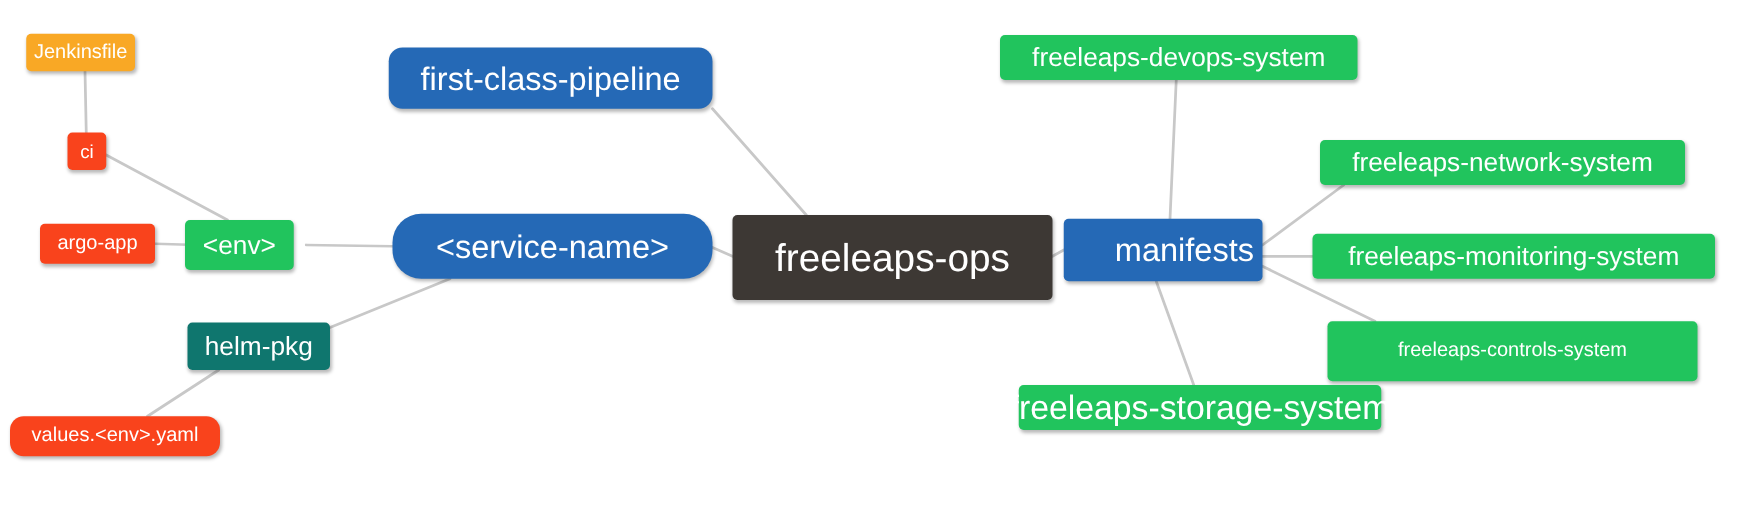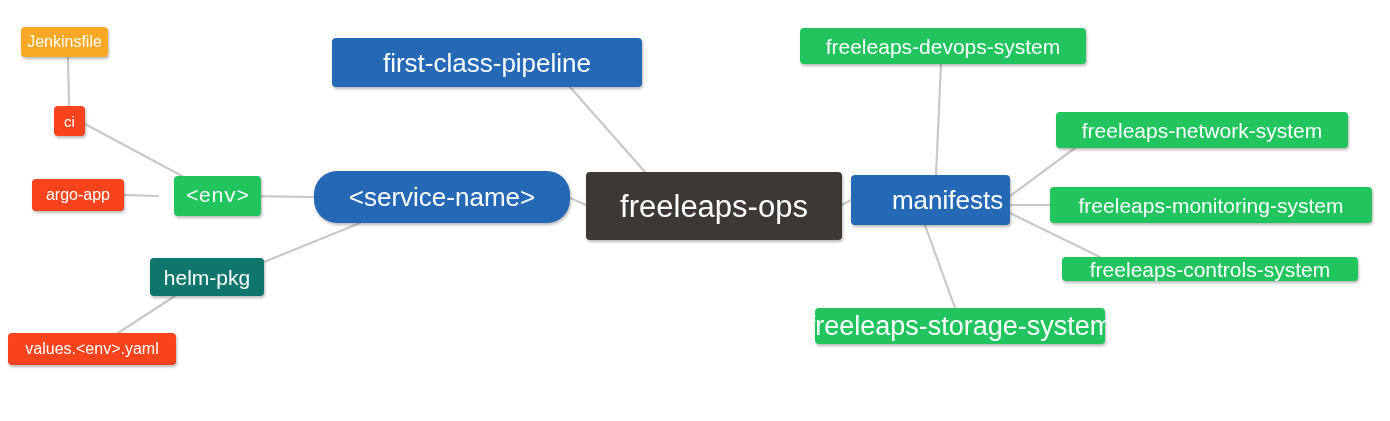--- a/index.html
+++ b/index.html
@@ -70,50 +70,50 @@
   <div id="node-layer">
       <div class="mm-node" style="left: 586px; top: 172px; width: 256px; height: 68px; background: rgb(61, 56, 52); font-size: 31px;">
         <span class="mm-node-label">freeleaps-ops</span>
       </div>
       <div class="mm-node" style="left: 314px; top: 171px; width: 256px; height: 52px; background: rgb(37, 105, 182); font-size: 26px; border-radius: 23px;">
         <span class="mm-node-label">&lt;service-name&gt;</span>
       </div>
       <div class="mm-node" style="left: 851px; top: 175px; width: 159px; height: 50px; background: rgb(37, 105, 182); font-size: 26px; padding-left: 44px;">
         <span class="mm-node-label">manifests</span>
       </div>
-      <div class="mm-node" style="left: 332px; top: 38px; width: 310px; height: 49px; background: rgb(37, 105, 182); font-size: 26px;">
+      <div class="mm-node" style="left: 311px; top: 38px; width: 259px; height: 49px; background: rgb(37, 105, 182); font-size: 26px; border-radius: 11px;">
         <span class="mm-node-label">first-class-pipeline</span>
       </div>
-      <div class="mm-node" style="left: 174px; top: 176px; width: 87px; height: 40px; background: rgb(33, 196, 93); font-size: 21px; font-family: Liberation Mono, monospace;">
+      <div class="mm-node" style="left: 148px; top: 176px; width: 87px; height: 40px; background: rgb(33, 196, 93); font-size: 21px;">
         <span class="mm-node-label">&lt;env&gt;</span>
       </div>
       <div class="mm-node" style="left: 150px; top: 258px; width: 114px; height: 38px; background: #0f766e; font-size: 21px;">
         <span class="mm-node-label">helm-pkg</span>
       </div>
-      <div class="mm-node" style="left: 54px; top: 106px; width: 31px; height: 30px; background: rgb(249, 67, 28); font-size: 15px;">
+      <div class="mm-node" style="left: 54px; top: 106px; width: 31px; height: 30px; background: rgb(249, 67, 28); font-size: 15px; justify-content: flex-end;">
         <span class="mm-node-label">ci</span>
       </div>
       <div class="mm-node" style="left: 21px; top: 27px; width: 87px; height: 30px; background: rgb(249, 168, 37); font-size: 16px;">
         <span class="mm-node-label">Jenkinsfile</span>
       </div>
       <div class="mm-node" style="left: 32px; top: 179px; width: 92px; height: 32px; background: rgb(249, 67, 28); font-size: 16px;">
         <span class="mm-node-label">argo-app</span>
       </div>
-      <div class="mm-node" style="left: 8px; top: 333px; width: 168px; height: 32px; background: rgb(249, 67, 28); font-size: 16px;">
+      <div class="mm-node" style="left: 8px; top: 333px; width: 168px; height: 32px; background: rgb(249, 67, 28); font-size: 16px; border-radius: 11px;">
         <span class="mm-node-label">values.&lt;env&gt;.yaml</span>
       </div>
       <div class="mm-node" style="left: 800px; top: 28px; width: 286px; height: 36px; background: rgb(33, 196, 93); font-size: 21px;">
         <span class="mm-node-label">freeleaps-devops-system</span>
       </div>
       <div class="mm-node" style="left: 1056px; top: 112px; width: 292px; height: 36px; background: rgb(33, 196, 93); font-size: 21px;">
         <span class="mm-node-label">freeleaps-network-system</span>
       </div>
       <div class="mm-node" style="left: 1050px; top: 187px; width: 322px; height: 36px; background: rgb(33, 196, 93); font-size: 21px; text-align: center;">
         <span class="mm-node-label">freeleaps-monitoring-system</span>
       </div>
-      <div class="mm-node" style="left: 1062px; top: 257px; width: 296px; height: 24px; background: rgb(33, 196, 93); font-size: 21px;">
+      <div class="mm-node" style="left: 1062px; top: 257px; width: 296px; height: 48px; background: rgb(33, 196, 93); font-size: 16px;">
         <span class="mm-node-label">freeleaps-controls-system</span>
       </div>
       <div class="mm-node" style="left: 815px; top: 308px; width: 290px; height: 36px; background: rgb(33, 196, 93); font-size: 27px;">
         <span class="mm-node-label">freeleaps-storage-system</span>
       </div>
     </div>
 </div>
 
 </body></html>

